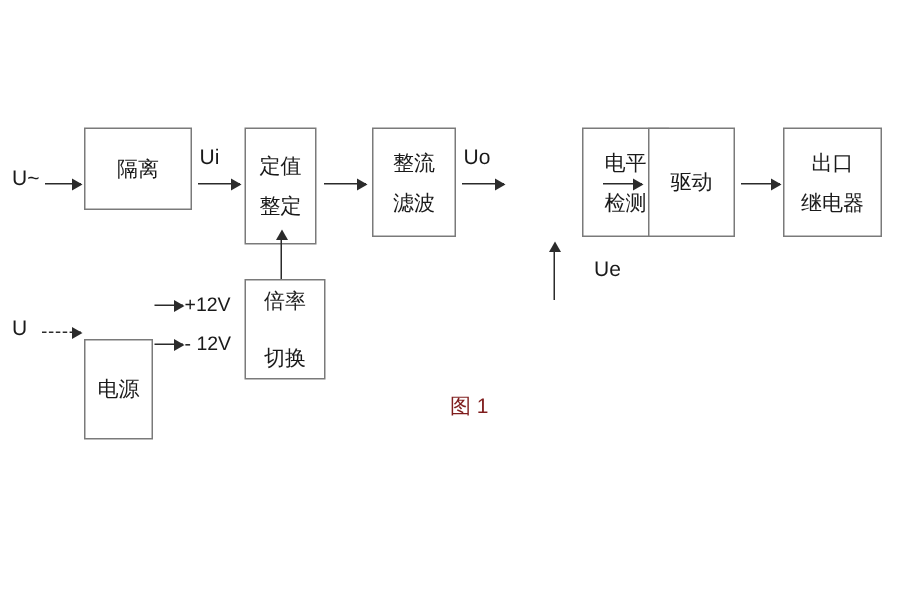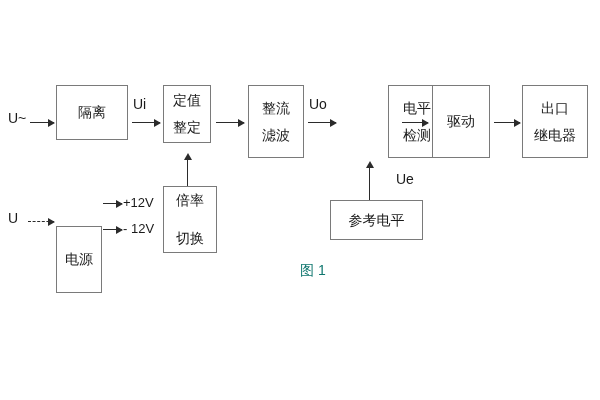--- a/index.html
+++ b/index.html
@@ -76,40 +76,40 @@
     top: -7px;
     width: 0;
     height: 0;
     border-bottom: 7px solid #2b2b2b;
     border-left: 4.5px solid transparent;
     border-right: 4.5px solid transparent;
   }
   .caption {
     position: absolute;
     font-size: 14px;
-    color: #0f766e;
+    color: #7f1d1d;
     white-space: nowrap;
   }
 </style>
 </head>
 <body>
 
 <div id="canvas">
 
   <div class="label" style="left:8px; top:111px;">U~</div>
   <div class="arrow-h" style="left:30px; top:122px; width:24px;"></div>
 
   <div class="box" style="left:56px; top:85px; width:72px; height:55px;">
     <span class="line">隔离</span>
   </div>
 
   <div class="label" style="left:133px; top:97px;">Ui</div>
   <div class="arrow-h" style="left:132px; top:122px; width:28px;"></div>
 
-  <div class="box" style="left:163px; top:85px; width:48px; height:58px;">
+  <div class="box" style="left:163px; top:85px; width:48px; height:78px;">
     <span class="line">定值</span>
     <span class="line">整定</span>
   </div>
 
   <div class="arrow-v-up" style="left:187px; top:160px; height:26px;"></div>
 
   <div class="arrow-h" style="left:216px; top:122px; width:28px;"></div>
 
   <div class="box" style="left:248px; top:85px; width:56px; height:73px;">
     <span class="line">整流</span>
@@ -151,19 +151,16 @@
   <div class="label label-small" style="left:123px; top:196px;">+12V</div>
 
   <div class="arrow-h" style="left:103px; top:229px; width:19px;"></div>
   <div class="label label-small" style="left:123px; top:222px;">- 12V</div>
 
   <div class="box" style="left:163px; top:186px; width:54px; height:67px;justify-content:space-between;">
     <span class="line">倍率</span>
     <span class="line">切换</span>
   </div>
 
-  <div class="box" style="left:330px; top:200px; width:93px; height:40px;">
-    <span class="line">参考电平</span>
-  </div>
 
   <div class="caption" style="left:300px; top:262px;">图 1</div>
 
 </div>
 
 </body></html>

